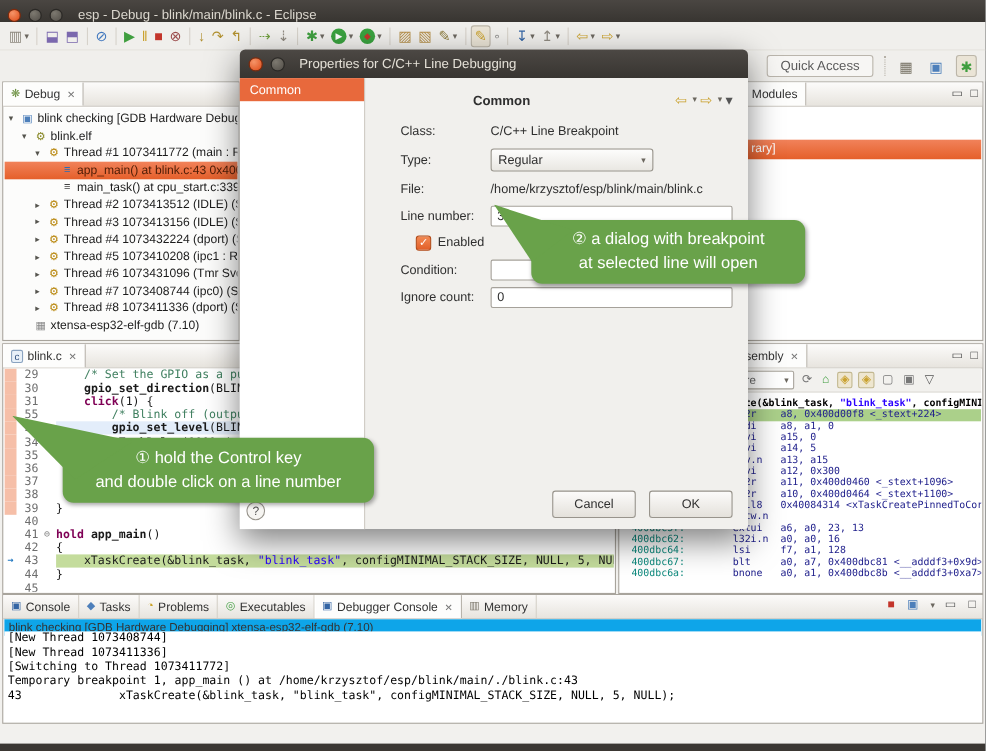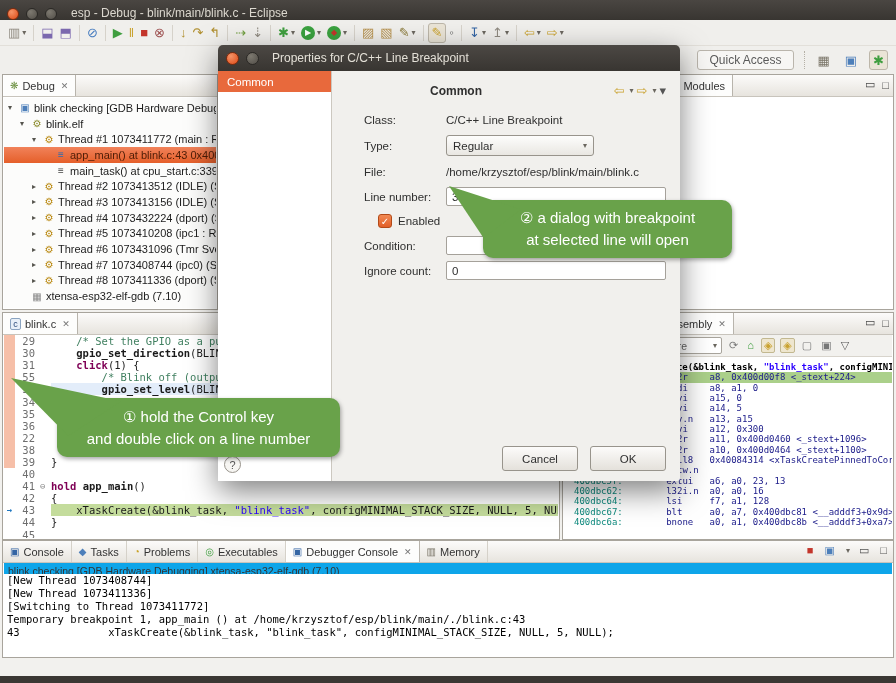--- a/index.html
+++ b/index.html
@@ -350,41 +350,44 @@
       <span class="tab selected">
         <span class="tab-icon" style="color:#c98a2b">▤</span>
         <span>Modules</span>
       </span>
       <span class="panel-btns">
         <span>▭</span>
         <span>□</span>
       </span>
     </div>
     <div id="mod-toolbar"></div>
+    <div id="mod-row">
+      <span>rary]</span>
+    </div>
     <div id="mod-body"></div>
   </div>
 
   <div class="panel" id="editor-panel">
     <div class="tabbar">
       <span class="tab selected">
         <span class="cfile-icon">c</span>
         <span>blink.c</span>
         <span class="tab-close">✕</span>
       </span>
     </div>
     <div id="ed-lines">
         <div class="ed-line"><span class="ed-mark marked"></span><span class="ed-num">29</span><span class="ed-fold"></span><span class="ed-code"><span class="s-pl">    </span><span class="s-cm">/* Set the GPIO as a push/pull output */</span></span></div>
         <div class="ed-line"><span class="ed-mark marked"></span><span class="ed-num">30</span><span class="ed-fold"></span><span class="ed-code"><span class="s-pl">    </span><span class="s-fn">gpio_set_direction</span><span class="s-pl">(BLINK_GPIO, GPIO_MODE_OUTPUT);</span></span></div>
         <div class="ed-line"><span class="ed-mark marked"></span><span class="ed-num">31</span><span class="ed-fold"></span><span class="ed-code"><span class="s-pl">    </span><span class="s-kw">click</span><span class="s-pl">(1) {</span></span></div>
         <div class="ed-line"><span class="ed-mark marked"></span><span class="ed-num">55</span><span class="ed-fold"></span><span class="ed-code"><span class="s-pl">        </span><span class="s-cm">/* Blink off (output low) */</span></span></div>
         <div class="ed-line"><span class="ed-mark marked"></span><span class="ed-num">33</span><span class="ed-fold"></span><span class="ed-code hl-line"><span class="s-pl">        </span><span class="s-fn">gpio_set_level</span><span class="s-pl">(BLINK_GPIO, 0);</span></span></div>
         <div class="ed-line"><span class="ed-mark marked"></span><span class="ed-num">34</span><span class="ed-fold"></span><span class="ed-code"><span class="s-pl">        </span><span class="s-fn">vTaskDelay</span><span class="s-pl">(1000 / portTICK_PERIOD_MS);</span></span></div>
         <div class="ed-line"><span class="ed-mark marked"></span><span class="ed-num">35</span><span class="ed-fold"></span><span class="ed-code"><span class="s-pl">        </span><span class="s-cm">/* Blink on (output high) */</span></span></div>
         <div class="ed-line"><span class="ed-mark marked"></span><span class="ed-num">36</span><span class="ed-fold"></span><span class="ed-code"><span class="s-pl">        </span><span class="s-fn">gpio_set_level</span><span class="s-pl">(BLINK_GPIO, 1);</span></span></div>
-        <div class="ed-line"><span class="ed-mark marked"></span><span class="ed-num">22</span><span class="ed-fold"></span><span class="ed-code"><span class="s-pl">        </span><span class="s-fn">vTaskDelay</span><span class="s-pl">(1000 / portTICK_PERIOD_MS);</span></span></div>
+        <div class="ed-line"><span class="ed-mark marked"></span><span class="ed-num">37</span><span class="ed-fold"></span><span class="ed-code"><span class="s-pl">        </span><span class="s-fn">vTaskDelay</span><span class="s-pl">(1000 / portTICK_PERIOD_MS);</span></span></div>
         <div class="ed-line"><span class="ed-mark marked"></span><span class="ed-num">38</span><span class="ed-fold"></span><span class="ed-code"><span class="s-pl">    }</span></span></div>
         <div class="ed-line"><span class="ed-mark marked"></span><span class="ed-num">39</span><span class="ed-fold"></span><span class="ed-code"><span class="s-pl">}</span></span></div>
         <div class="ed-line"><span class="ed-mark"></span><span class="ed-num">40</span><span class="ed-fold"></span><span class="ed-code"></span></div>
         <div class="ed-line"><span class="ed-mark"></span><span class="ed-num">41</span><span class="ed-fold">⊖</span><span class="ed-code"><span class="s-kw">hold</span><span class="s-pl"> </span><span class="s-fn">app_main</span><span class="s-pl">()</span></span></div>
         <div class="ed-line"><span class="ed-mark"></span><span class="ed-num">42</span><span class="ed-fold"></span><span class="ed-code"><span class="s-pl">{</span></span></div>
         <div class="ed-line"><span class="ed-mark exec">→</span><span class="ed-num">43</span><span class="ed-fold"></span><span class="ed-code hl-exec"><span class="s-pl">    xTaskCreate(&amp;blink_task, </span><span class="s-st">"blink_task"</span><span class="s-pl">, configMINIMAL_STACK_SIZE, NULL, 5, NULL);</span></span></div>
         <div class="ed-line"><span class="ed-mark"></span><span class="ed-num">44</span><span class="ed-fold"></span><span class="ed-code"><span class="s-pl">}</span></span></div>
         <div class="ed-line"><span class="ed-mark"></span><span class="ed-num">45</span><span class="ed-fold"></span><span class="ed-code"></span></div>
       </div>
   </div>
@@ -457,21 +460,21 @@
     <div id="con-header">blink checking [GDB Hardware Debugging] xtensa-esp32-elf-gdb (7.10)</div>
     <div id="con-lines"><div class="con-line">[New Thread 1073408744]</div><div class="con-line">[New Thread 1073411336]</div><div class="con-line">[Switching to Thread 1073411772]</div><div class="con-line"></div><div class="con-line">Temporary breakpoint 1, app_main () at /home/krzysztof/esp/blink/main/./blink.c:43</div><div class="con-line">43              xTaskCreate(&amp;blink_task, "blink_task", configMINIMAL_STACK_SIZE, NULL, 5, NULL);</div></div>
   </div>
 
   <div class="bottom-edge"></div>
 
   <div id="dialog">
     <div class="dlg-title">
       <span class="win-btn wb-close" style="margin-left:8px"></span>
       <span class="win-btn wb-gray"></span>
-      <span class="dlg-title-text">Properties for C/C++ Line Breakpoint</span>
+      <span class="dlg-title-text">Properties for C/C++ Line Debugging</span>
     </div>
     <div class="dlg-side">
       <div class="dlg-side-item">Common</div>
     </div>
     <div class="dlg-main">
       <div class="dlg-head">
         <span class="dlg-head-title">Common</span>
         <span class="dlg-nav" id="dlg-nav">
             <span style="color: rgb(202, 162, 47);">⇦</span>
             <span class="caret">▾</span>

